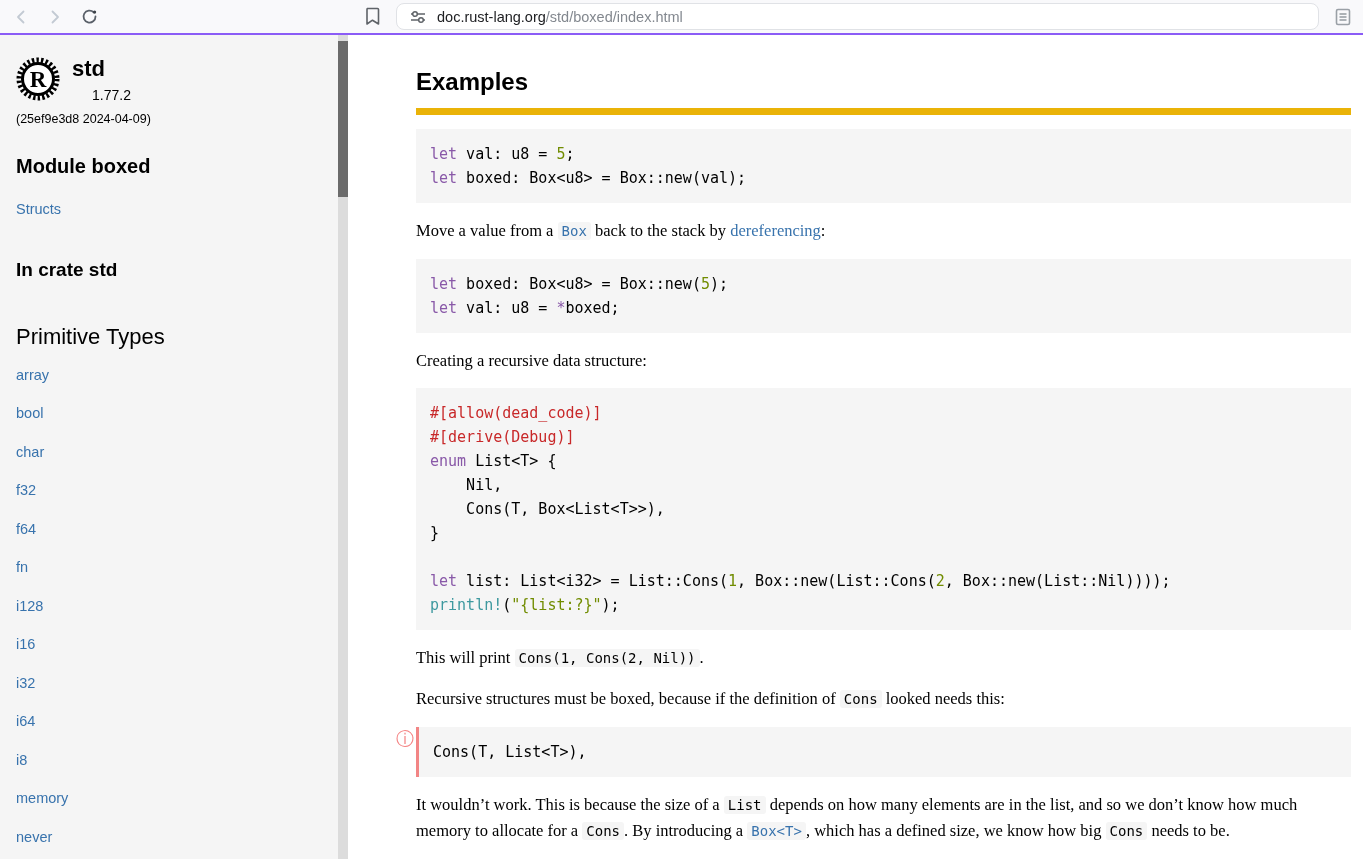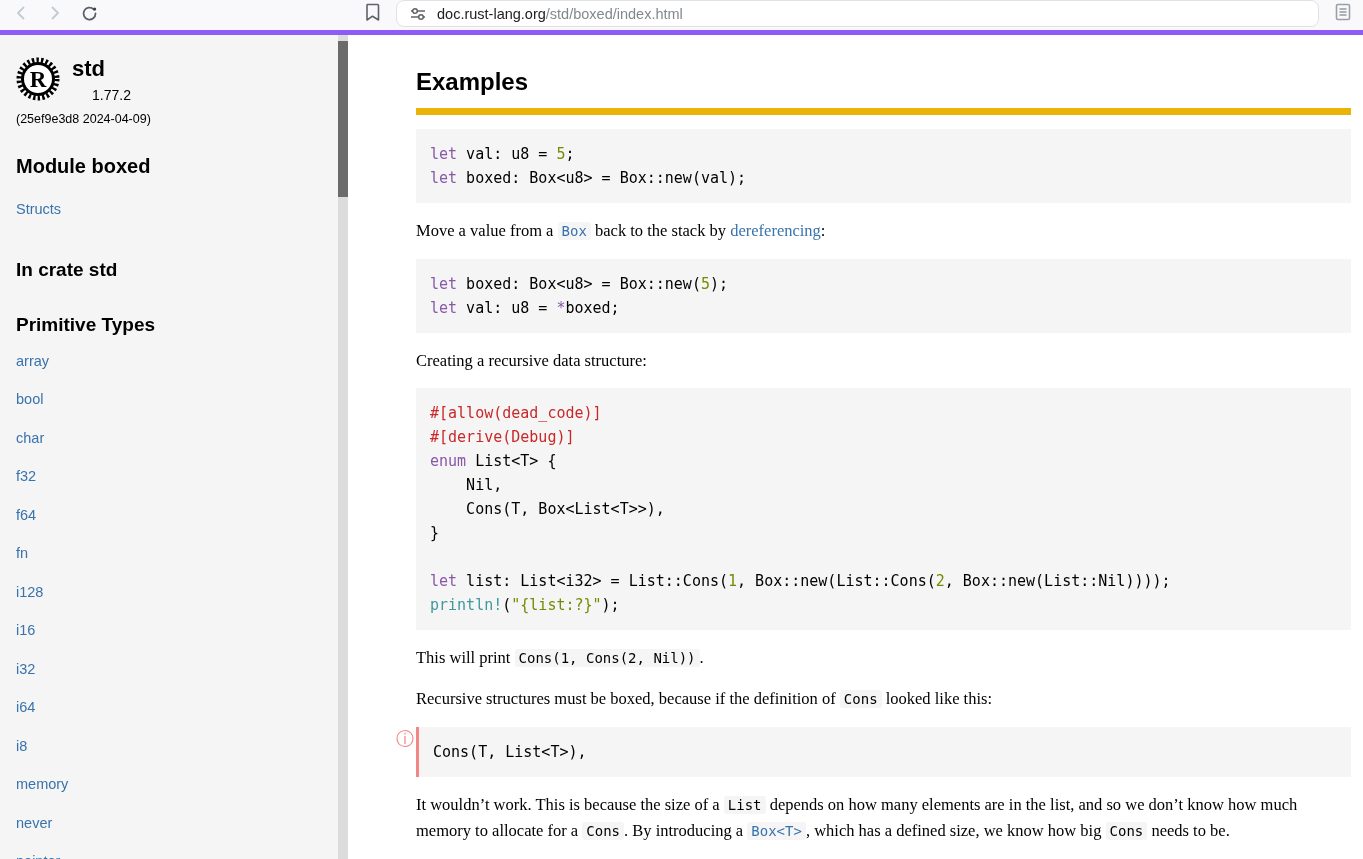--- a/index.html
+++ b/index.html
@@ -7,22 +7,22 @@
     --code-bg:#f5f5f5; --ignore-border:#f28585; --ignore-icon:#f48282;
   }
   *{box-sizing:border-box;}
   html,body{margin:0;padding:0;}
   body{
     width:1363px;height:859px;overflow:hidden;background:#fff;
     font-family:"Liberation Sans",sans-serif;color:#000;
   }
   
   .browser-bar{
-    height:35px;background:#f9f9fb;border-bottom:5px solid #8b5cf6;
-    display:flex;align-items:flex-start;
+    height:35px;background:#f9f9fb;border-bottom:2px solid #8b5cf6;
+    display:flex;align-items:center;
   }
   .nav-btn{width:26px;height:26px;display:flex;align-items:center;justify-content:center;margin-left:8px;flex:0 0 auto;}
   .nav-btn svg{display:block;}
   .bookmark-btn{margin-left:258px;width:24px;height:24px;display:flex;align-items:center;justify-content:center;flex:0 0 auto;}
   .url-bar{
     flex:1;height:27px;margin:0 12px 0 12px;background:#fff;border:1px solid #e0e2e6;
     border-radius:8px;display:flex;align-items:center;padding:0 12px;min-width:0;
   }
   .url-text{font-size:14.5px;white-space:nowrap;overflow:hidden;margin-left:10px;}
   .url-host{color:#202124;}
@@ -36,21 +36,21 @@
   }
   .sidebar-scrollbar{width:10px;background:#dcdcdc;position:relative;}
   .sidebar-scrollbar .thumb{position:absolute;top:6px;left:0;width:10px;height:156px;background:#6b6b6b;}
   .logo-row{display:flex;align-items:flex-start;gap:12px;}
   .logo-text .crate{font-size:22px;font-weight:700;line-height:24px;}
   .logo-text .version{font-size:14px;line-height:16px;margin-top:6px;margin-left:20px;}
   .build-info{font-size:12.5px;margin-top:9px;}
   .h-module{font-size:20px;font-weight:700;margin-top:29px;}
   .module-links{display:flex;flex-direction:column;margin-top:23px;}
   .h-incrate{font-size:19px;font-weight:700;margin-top:41px;}
-  .h-prim{font-size:19px;font-weight:700;margin-top:33px;}
+  .h-prim{font-size:22px;font-weight:400;margin-top:43px;}
   .prim-links{display:flex;flex-direction:column;margin-top:17px;gap:22px;}
   .sidebar a{color:var(--link);font-size:14.5px;text-decoration:none;line-height:16.5px;cursor:pointer;}
   
   .main{flex:1;background:#fff;padding:0 12px 0 68px;overflow:hidden;}
   .main h2{
     font-size:24px;font-weight:700;margin:33px 0 0 0;padding-bottom:12px;
     border-bottom:7px solid #eab308;font-family:"Liberation Sans",sans-serif;
   }
   .main p{font-family:"Liberation Serif",serif;font-size:16.5px;line-height:25px;margin:15px 0;}
   .seg-link{color:var(--link);cursor:pointer;text-align:right;}
@@ -183,21 +183,21 @@
         <div class="code-line"><span class="seg-attr">#[derive(Debug)]</span></div>
         <div class="code-line"><span class="seg-kw">enum</span><span> List&lt;T&gt; {</span></div>
         <div class="code-line"><span>    Nil,</span></div>
         <div class="code-line"><span>    Cons(T, Box&lt;List&lt;T&gt;&gt;),</span></div>
         <div class="code-line"><span>}</span></div>
         <div class="code-line">&nbsp;</div>
         <div class="code-line"><span class="seg-kw">let</span><span> list: List&lt;i32&gt; = List::Cons(</span><span class="seg-num">1</span><span>, Box::new(List::Cons(</span><span class="seg-num">2</span><span>, Box::new(List::Nil))));</span></div>
         <div class="code-line"><span class="seg-macro">println!</span><span>(</span><span class="seg-str">"{list:?}"</span><span>);</span></div>
       </div>
     <p><span>This will print </span><span class="seg-code">Cons(1, Cons(2, Nil))</span><span>.</span></p>
-    <p><span>Recursive structures must be boxed, because if the definition of </span><span class="seg-code">Cons</span><span> looked like this:</span></p>
+    <p><span>Recursive structures must be boxed, because if the definition of </span><span class="seg-code">Cons</span><span> looked needs this:</span></p>
     <div class="example-ignore">
       <span class="info-icon">ⓘ</span>
       <div class="code-block">
           <div class="code-line"><span>Cons(T, List&lt;T&gt;),</span></div>
         </div>
     </div>
     <p><span>It wouldn’t work. This is because the size of a </span><span class="seg-code">List</span><span> depends on how many elements are in the list, and so we don’t know how much memory to allocate for a </span><span class="seg-code">Cons</span><span>. By introducing a </span><span class="seg-code-link">Box&lt;T&gt;</span><span>, which has a defined size, we know how big </span><span class="seg-code">Cons</span><span> needs to be.</span></p>
   </div>
 </div>
 

